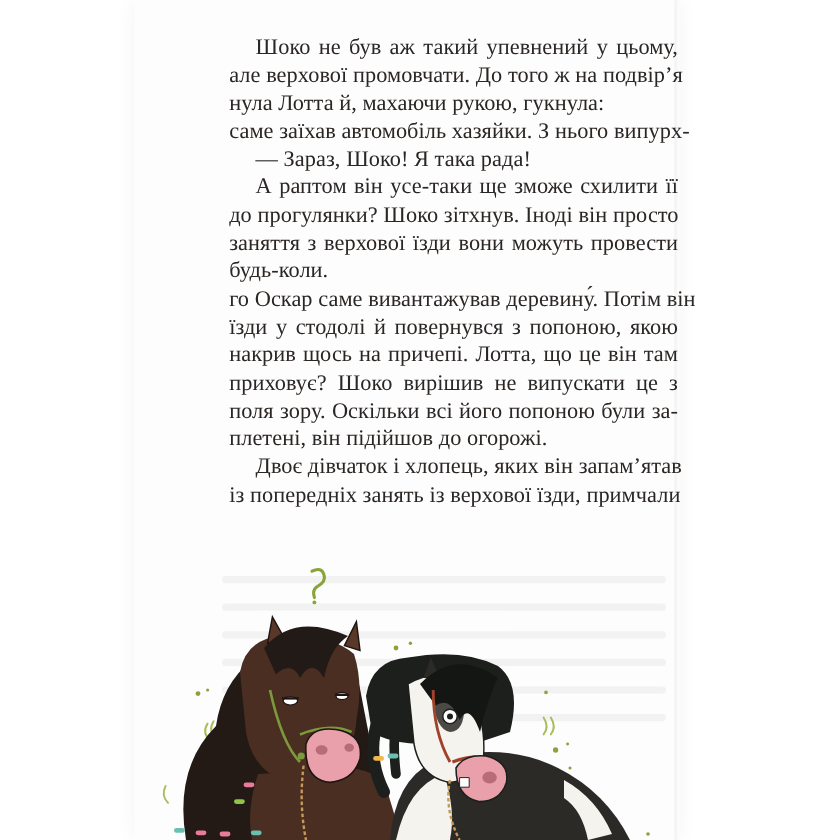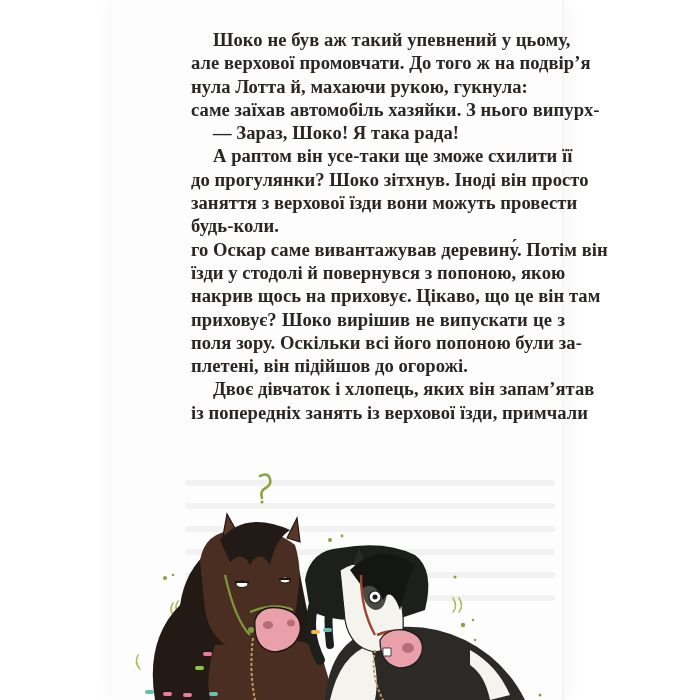--- a/index.html
+++ b/index.html
@@ -19,21 +19,21 @@
     background: linear-gradient(to right, #f1f1f1, #fafafa);
   }
   .text-block {
     position: absolute; left: 191px; top: 28px; width: 374px;
     color: #2a2624;
     font-size: 18.6px;
     line-height: 23.3px;
     letter-spacing: 0.05px;
   }
   .para { margin: 0; text-align: justify; text-align-last: left; }
-  .line { display: block; white-space: nowrap; text-align: justify; text-align-last: justify; font-weight: bold; }
+  .line { display: block; white-space: nowrap; text-align: justify; text-align-last: justify; }
   .line.last { text-align-last: left; }
   .illustration {
     position: absolute; left: 125px; top: 470px; width: 440px; height: 230px;
   }
   .ghost-text {
     position: absolute; left: 185px; top: 480px; width: 370px; height: 150px;
     opacity: 0.06;
   }
   .ghost-line { height: 6px; background: #555; margin: 0 0 17px 0; border-radius: 3px; }
 </style>
@@ -55,21 +55,21 @@
   </p>
   <p class="para">
     <span class="line" style="padding-left:22px">А раптом він усе-таки ще зможе схилити її</span>
     <span class="line">до прогулянки? Шоко зітхнув. Іноді він просто</span>
     <span class="line">заняття з верхової їзди вони можуть провести</span>
     <span class="line last">будь-коли.</span>
   </p>
   <p class="para">
     <span class="line">го Оскар саме вивантажував деревину́. Потім він</span>
     <span class="line">їзди у стодолі й повернувся з попоною, якою</span>
-    <span class="line">накрив щось на приховує. Цікаво, що це він там</span>
+    <span class="line">накрив щось на причепі. Лотта, що це він там</span>
     <span class="line">приховує? Шоко вирішив не випускати це з</span>
     <span class="line">поля зору. Оскільки всі його попоною були за-</span>
     <span class="line last">плетені, він підійшов до огорожі.</span>
   </p>
   <p class="para">
     <span class="line" style="padding-left:22px">Двоє дівчаток і хлопець, яких він запам’ятав</span>
     <span class="line">із попередніх занять із верхової їзди, примчали</span>
   </p>
 </div>
 

